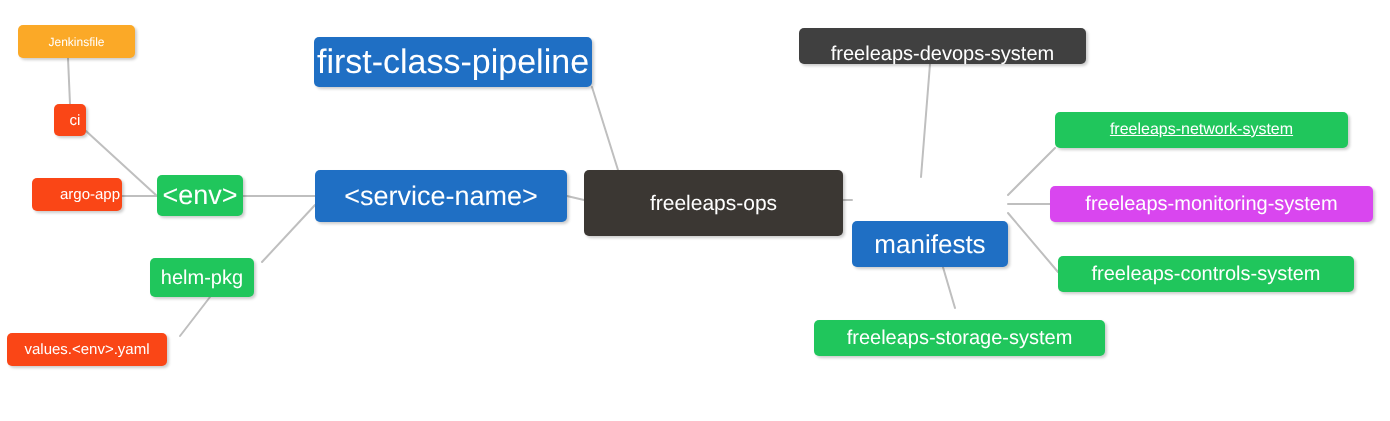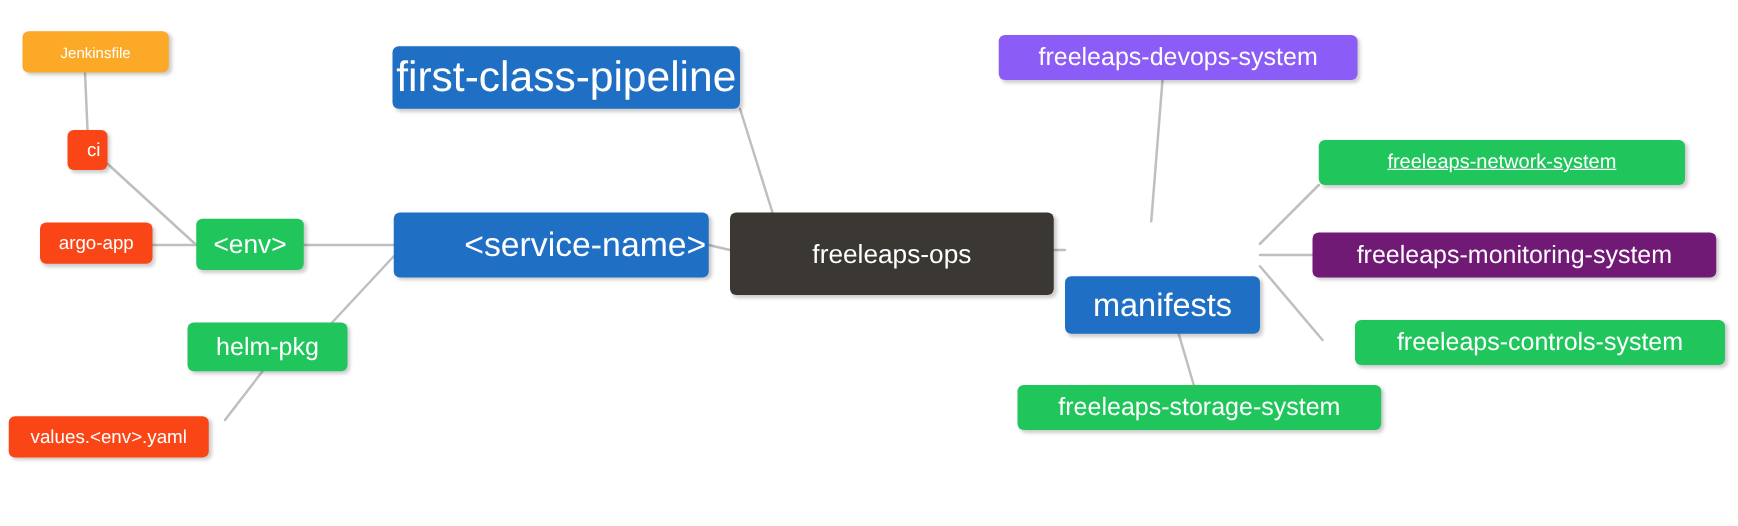--- a/index.html
+++ b/index.html
@@ -65,53 +65,53 @@
       <polyline points="1008,213 1058,272" fill="none" stroke="#bfbfbf" stroke-width="2" stroke-linecap="round"></polyline>
       <polyline points="930,223 955,308" fill="none" stroke="#bfbfbf" stroke-width="2" stroke-linecap="round"></polyline>
     </svg>
   <div id="node-layer">
       <div class="node" style="left: 18px; top: 25px; width: 117px; height: 33px; background: rgb(251, 169, 39); font-size: 12px; color: rgb(255, 255, 255);">
         <span class="node-label">Jenkinsfile</span>
       </div>
       <div class="node" style="left: 54px; top: 104px; width: 32px; height: 32px; background: rgb(250, 70, 22); font-size: 15px; color: rgb(255, 255, 255); padding-left: 10px;">
         <span class="node-label">ci</span>
       </div>
-      <div class="node" style="left: 32px; top: 178px; width: 90px; height: 33px; background: rgb(250, 70, 22); font-size: 15px; color: rgb(255, 255, 255);">
+      <div class="node" style="left: 32px; top: 178px; width: 90px; height: 33px; background: rgb(250, 70, 22); font-size: 15px; color: rgb(255, 255, 255); justify-content: flex-end;">
         <span class="node-label">argo-app</span>
       </div>
-      <div class="node" style="left: 157px; top: 175px; width: 86px; height: 41px; background: rgb(32, 198, 92); font-size: 21px; color: rgb(255, 255, 255);">
+      <div class="node" style="left: 157px; top: 175px; width: 86px; height: 41px; background: rgb(32, 198, 92); font-size: 27px; color: rgb(255, 255, 255);">
         <span class="node-label">&lt;env&gt;</span>
       </div>
       <div class="node" style="left: 7px; top: 333px; width: 160px; height: 33px; background: rgb(250, 70, 22); font-size: 15px; color: rgb(255, 255, 255);">
         <span class="node-label">values.&lt;env&gt;.yaml</span>
       </div>
-      <div class="node" style="left: 150px; top: 258px; width: 128px; height: 39px; background: rgb(32, 198, 92); font-size: 20px; color: rgb(255, 255, 255);">
+      <div class="node" style="left: 150px; top: 258px; width: 104px; height: 39px; background: rgb(32, 198, 92); font-size: 20px; color: rgb(255, 255, 255);">
         <span class="node-label">helm-pkg</span>
       </div>
       <div class="node" style="left: 314px; top: 37px; width: 278px; height: 50px; background: rgb(31, 111, 196); font-size: 34px; color: rgb(255, 255, 255);">
         <span class="node-label">first-class-pipeline</span>
       </div>
-      <div class="node" style="left: 315px; top: 170px; width: 252px; height: 52px; background: rgb(31, 111, 196); font-size: 27px; color: rgb(255, 255, 255); justify-content: flex-end;">
+      <div class="node" style="left: 315px; top: 170px; width: 252px; height: 52px; background: rgb(31, 111, 196); font-size: 27px; color: rgb(255, 255, 255);">
         <span class="node-label">&lt;service-name&gt;</span>
       </div>
       <div class="node" style="left: 584px; top: 170px; width: 259px; height: 66px; background: rgb(59, 55, 51); font-size: 21px; color: rgb(255, 255, 255);">
         <span class="node-label">freeleaps-ops</span>
       </div>
       <div class="node" style="left: 852px; top: 177px; width: 156px; height: 46px; background: rgb(31, 111, 196); font-size: 26px; color: rgb(255, 255, 255); margin-top: 44px;">
         <span class="node-label">manifests</span>
       </div>
-      <div class="node" style="left: 799px; top: 28px; width: 287px; height: 36px; background: #8b5cf6; font-size: 20px; color: rgb(255, 255, 255);">
+      <div class="node" style="left: 799px; top: 28px; width: 287px; height: 36px; background: #404040; font-size: 20px; color: rgb(255, 255, 255); align-items: flex-end;">
         <span class="node-label">freeleaps-devops-system</span>
       </div>
       <div class="node" style="left: 1055px; top: 112px; width: 293px; height: 36px; background: rgb(32, 198, 92); font-size: 16px; color: rgb(255, 255, 255); text-decoration: underline;">
         <span class="node-label">freeleaps-network-system</span>
       </div>
-      <div class="node" style="left: 1050px; top: 186px; width: 323px; height: 36px; background: #701a75; font-size: 20px; color: rgb(255, 255, 255);">
+      <div class="node" style="left: 1050px; top: 186px; width: 323px; height: 36px; background: #d946ef; font-size: 20px; color: rgb(255, 255, 255);">
         <span class="node-label">freeleaps-monitoring-system</span>
       </div>
-      <div class="node" style="left: 1058px; top: 256px; width: 296px; height: 36px; background: rgb(32, 198, 92); font-size: 20px; color: rgb(255, 255, 255); margin-left: 26px;">
+      <div class="node" style="left: 1058px; top: 256px; width: 296px; height: 36px; background: rgb(32, 198, 92); font-size: 20px; color: rgb(255, 255, 255);">
         <span class="node-label">freeleaps-controls-system</span>
       </div>
-      <div class="node" style="left: 814px; top: 308px; width: 291px; height: 36px; background: rgb(32, 198, 92); font-size: 20px; color: rgb(255, 255, 255);">
+      <div class="node" style="left: 814px; top: 320px; width: 291px; height: 36px; background: rgb(32, 198, 92); font-size: 20px; color: rgb(255, 255, 255);">
         <span class="node-label">freeleaps-storage-system</span>
       </div>
     </div>
 </div>
 
 </body></html>

